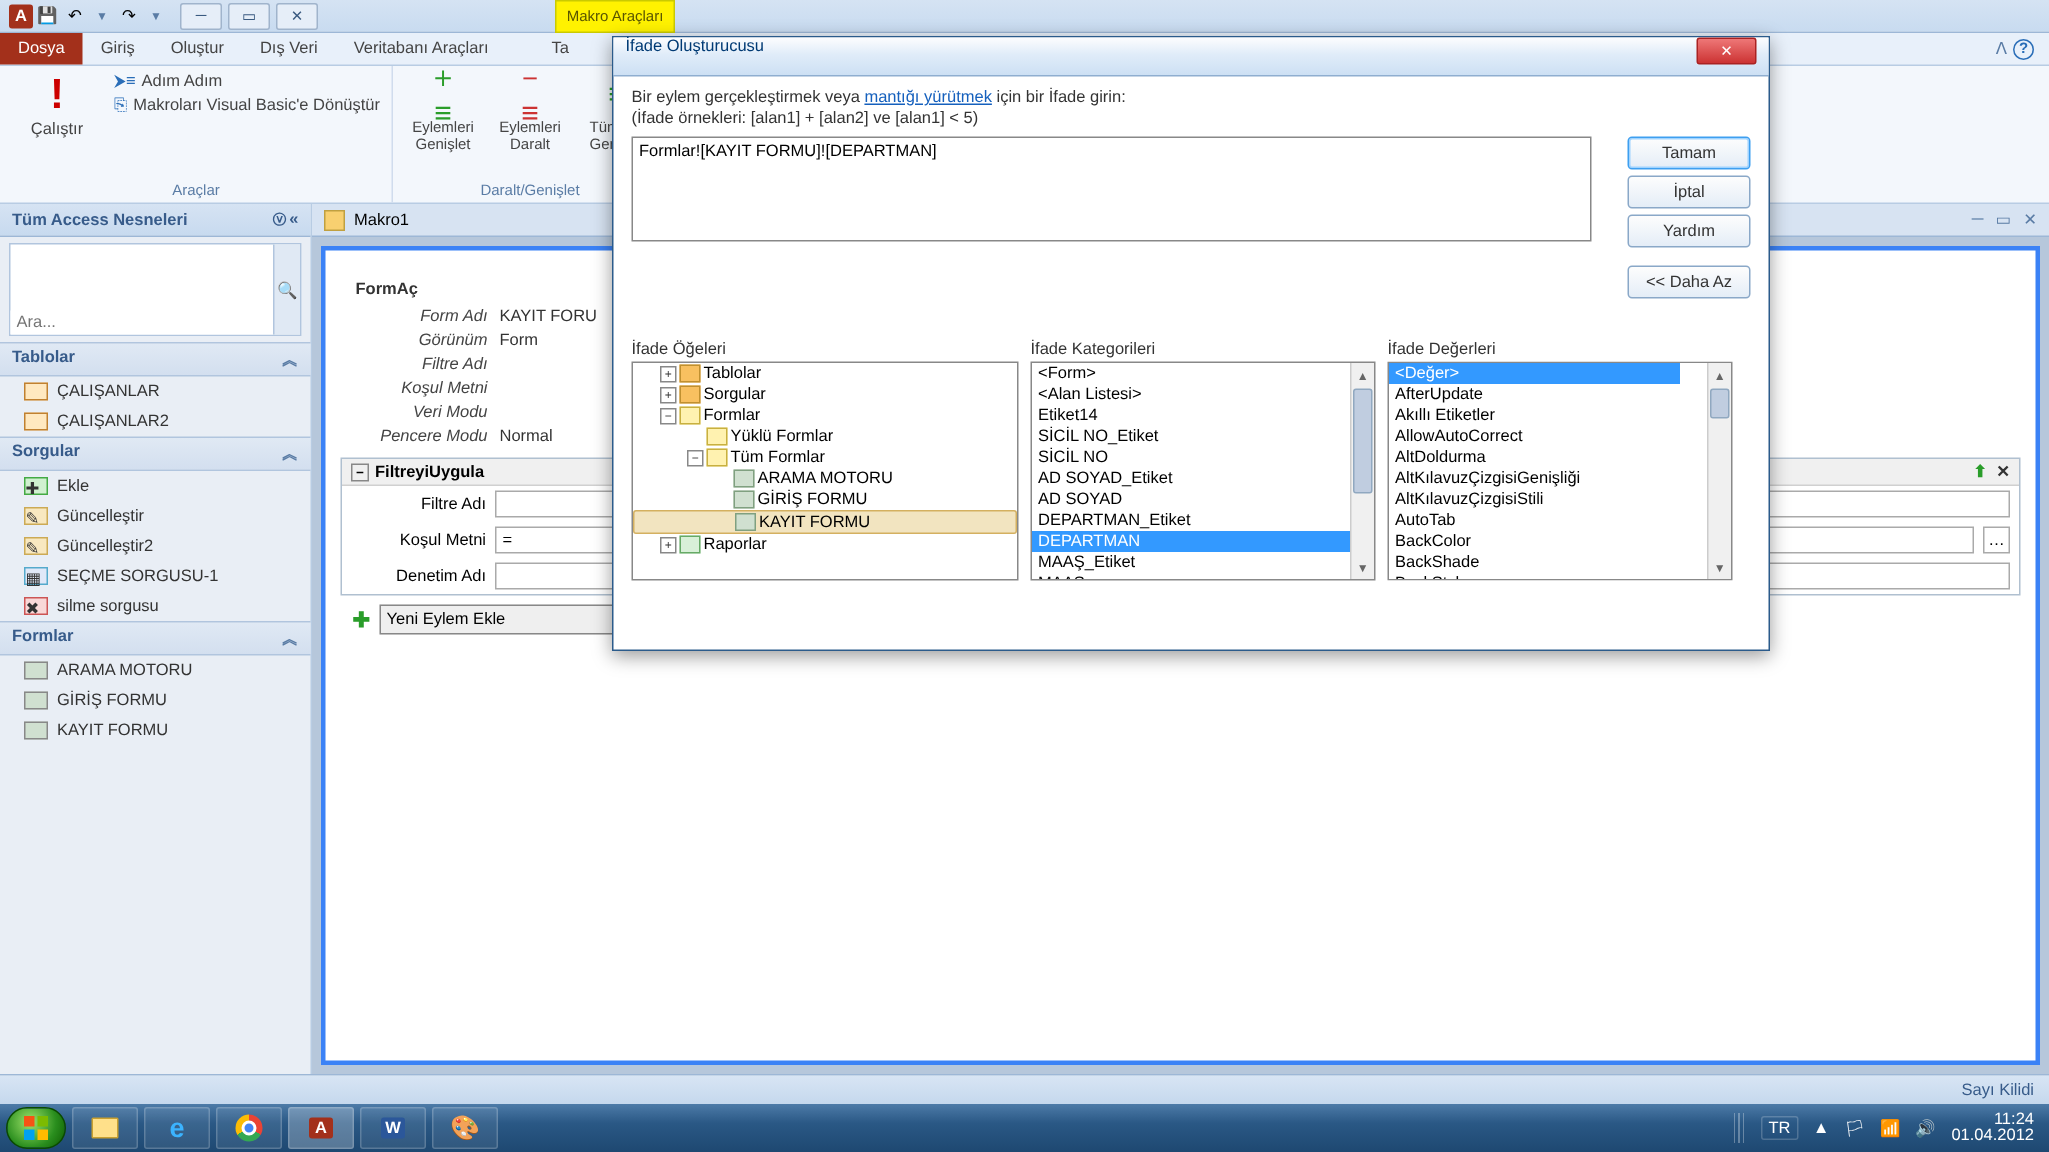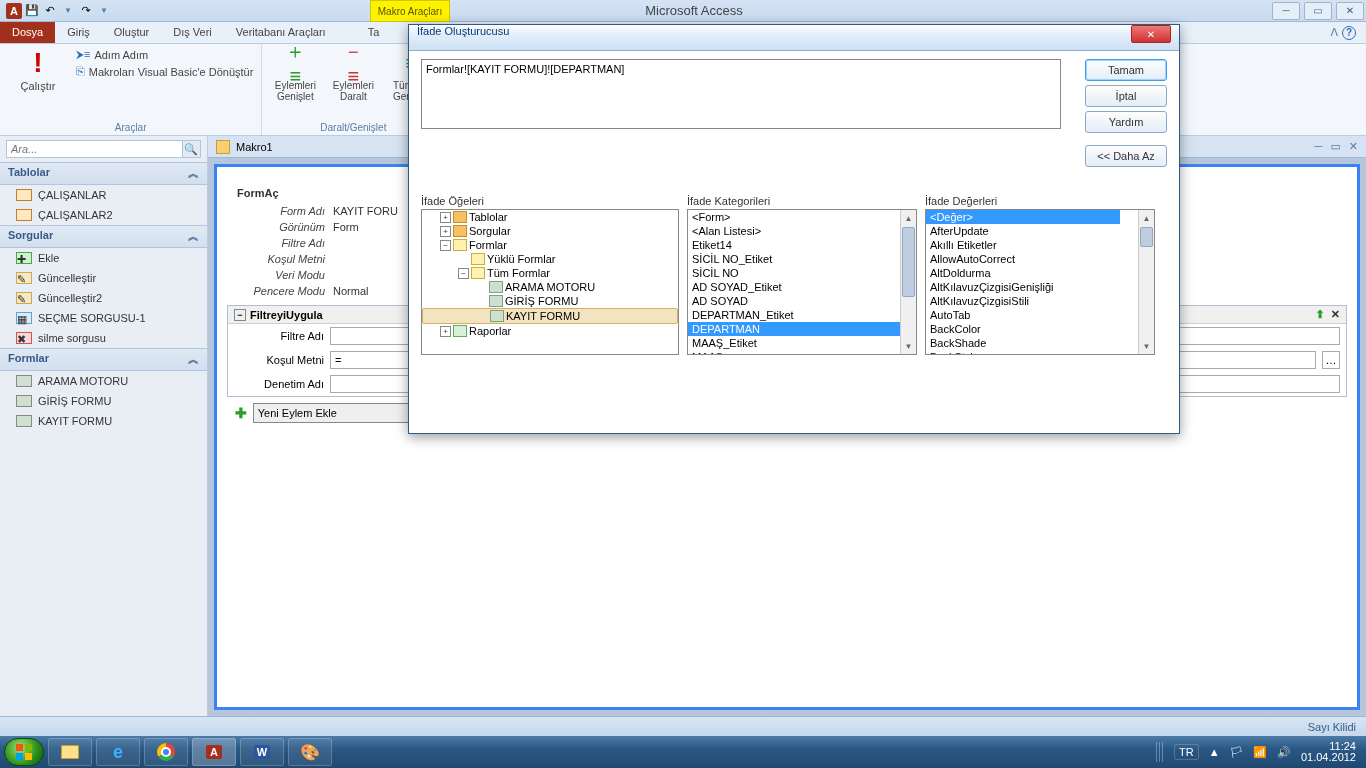--- a/index.html
+++ b/index.html
@@ -28,21 +28,21 @@
 .big-btn { display:flex; flex-direction:column; align-items:center; gap:2px; width:60px; text-align:center; color:#444;}
 .big-btn .ic { width:30px; height:30px; display:flex; align-items:center; justify-content:center; font-size:20px;}
 .small-btns { display:flex; flex-direction:column; gap:4px; }
 .small-btn { display:flex; gap:4px; align-items:center; color:#444; white-space:nowrap;}
 
 
 .navpane { position:absolute; left:0; top:136px; width:208px; bottom:32px; background:#e9eef5; border-right:1px solid #b8ccE3;}
 .nav-header { height:22px; background: linear-gradient(#d6e3f3,#c7daef); border-bottom:1px solid #9db7d6; display:flex; align-items:center; padding:0 8px; font-weight:bold; color:#375b8a;}
 .nav-header .chev { margin-left:auto; display:flex; gap:2px;}
 .nav-search { display:flex; border:1px solid #b1c5de; margin:4px 6px; background:#fff;}
-.nav-search input { flex:1; border:none; outline:none; font-style:italic; color:#888; padding:2px 4px;}
+.nav-search input { flex:1; border:none; outline:none; color:#888; padding:2px 4px;margin-top:44px;}
 .nav-search .mag { width:18px; background:#e0e9f4; display:flex;align-items:center;justify-content:center; color:#5a7ca5; border-left:1px solid #b1c5de;}
 .nav-section { background: linear-gradient(#e0e9f4,#d3dfef); border-top:1px solid #b1c5de; border-bottom:1px solid #b1c5de; padding:3px 8px; color:#375b8a; font-weight:bold; display:flex;}
 .nav-section .chev { margin-left:auto; color:#5a7ca5;}
 .nav-item { display:flex; gap:6px; align-items:center; padding:4px 8px 4px 16px; color:#333;}
 .nav-item .ic { width:16px; height:12px; border:1px solid #c08030; background:#ffe8c0; display:flex;}
 .nav-item.query .ic { border-color:#888; background:#e0e0e0;}
 .nav-item.form .ic { border-color:#888; background:#d0e0d0;}
 
 
 .docarea { position:absolute; left:208px; top:136px; right:0; bottom:32px; background:#b6c7db; }
@@ -127,21 +127,20 @@
 <div class="titlebar">
   <div class="qat">
     <span class="qat-icon" style="background:#a3301b;color:#fff;font-weight:bold;border-radius:2px;">A</span>
     <span class="qat-icon">💾</span>
     <span class="qat-icon">↶</span>
     <span class="qat-icon" style="font-size:8px;color:#5a7ca5;">▼</span>
     <span class="qat-icon">↷</span>
     <span class="qat-icon" style="font-size:8px;color:#5a7ca5;">▼</span>
   </div>
   <div class="contextual-tab">Makro Araçları</div>
-  <div class="title-center">Microsoft Access</div>
   <div class="winctrls">
     <div class="winbtn">─</div>
     <div class="winbtn">▭</div>
     <div class="winbtn">✕</div>
   </div>
 </div>
 
 <div class="ribbon-tabs">
   <div class="ribbon-tab file">Dosya</div>
   <div class="ribbon-tab">Giriş</div>
@@ -191,20 +190,27 @@
           <span class="ic" style="color:#2a9d2a;">≡</span>
           <span style="white-space:pre-line;font-size:10px;">Tümünü
 Genişlet</span>
         </div>
     </div>
     <div class="group-title">Daralt/Genişlet</div>
   </div>
 </div>
 
 <div class="navpane">
+  <div class="nav-header">
+    <span>Tüm Access Nesneleri</span>
+    <span class="chev">
+        <span style="font-size:9px;">ⓥ</span>
+        <span>«</span>
+      </span>
+  </div>
   <div class="nav-search">
     <input placeholder="Ara..." style="">
     <span class="mag">🔍</span>
   </div>
   <div class="nav-section">
       <span>Tablolar</span>
       <span class="chev">︽</span>
     </div>
   <div class="nav-item">
       <span class="ic"></span>
@@ -325,20 +331,22 @@
     </div>
   </div>
 </div>
 
 <div class="dialog-back">
   <div class="dlg-title">
     <span>İfade Oluşturucusu</span>
     <div class="dlg-close">✕</div>
   </div>
   <div class="dlg-body">
+    <div class="dlg-hint"><span>Bir eylem gerçekleştirmek veya </span><a>mantığı yürütmek</a><span> için bir İfade girin:</span></div>
+    <div class="dlg-example">(İfade örnekleri: [alan1] + [alan2] ve [alan1] &lt; 5)</div>
     <div class="dlg-row1">
       <div class="expr-box">Formlar![KAYIT FORMU]![DEPARTMAN] </div>
       <div class="dlg-buttons">
         <div class="dlg-btn def">Tamam</div>
         <div class="dlg-btn">İptal</div>
         <div class="dlg-btn">Yardım</div>
         <div style="height:4px"></div>
         <div class="dlg-btn">&lt;&lt; Daha Az</div>
       </div>
     </div>

